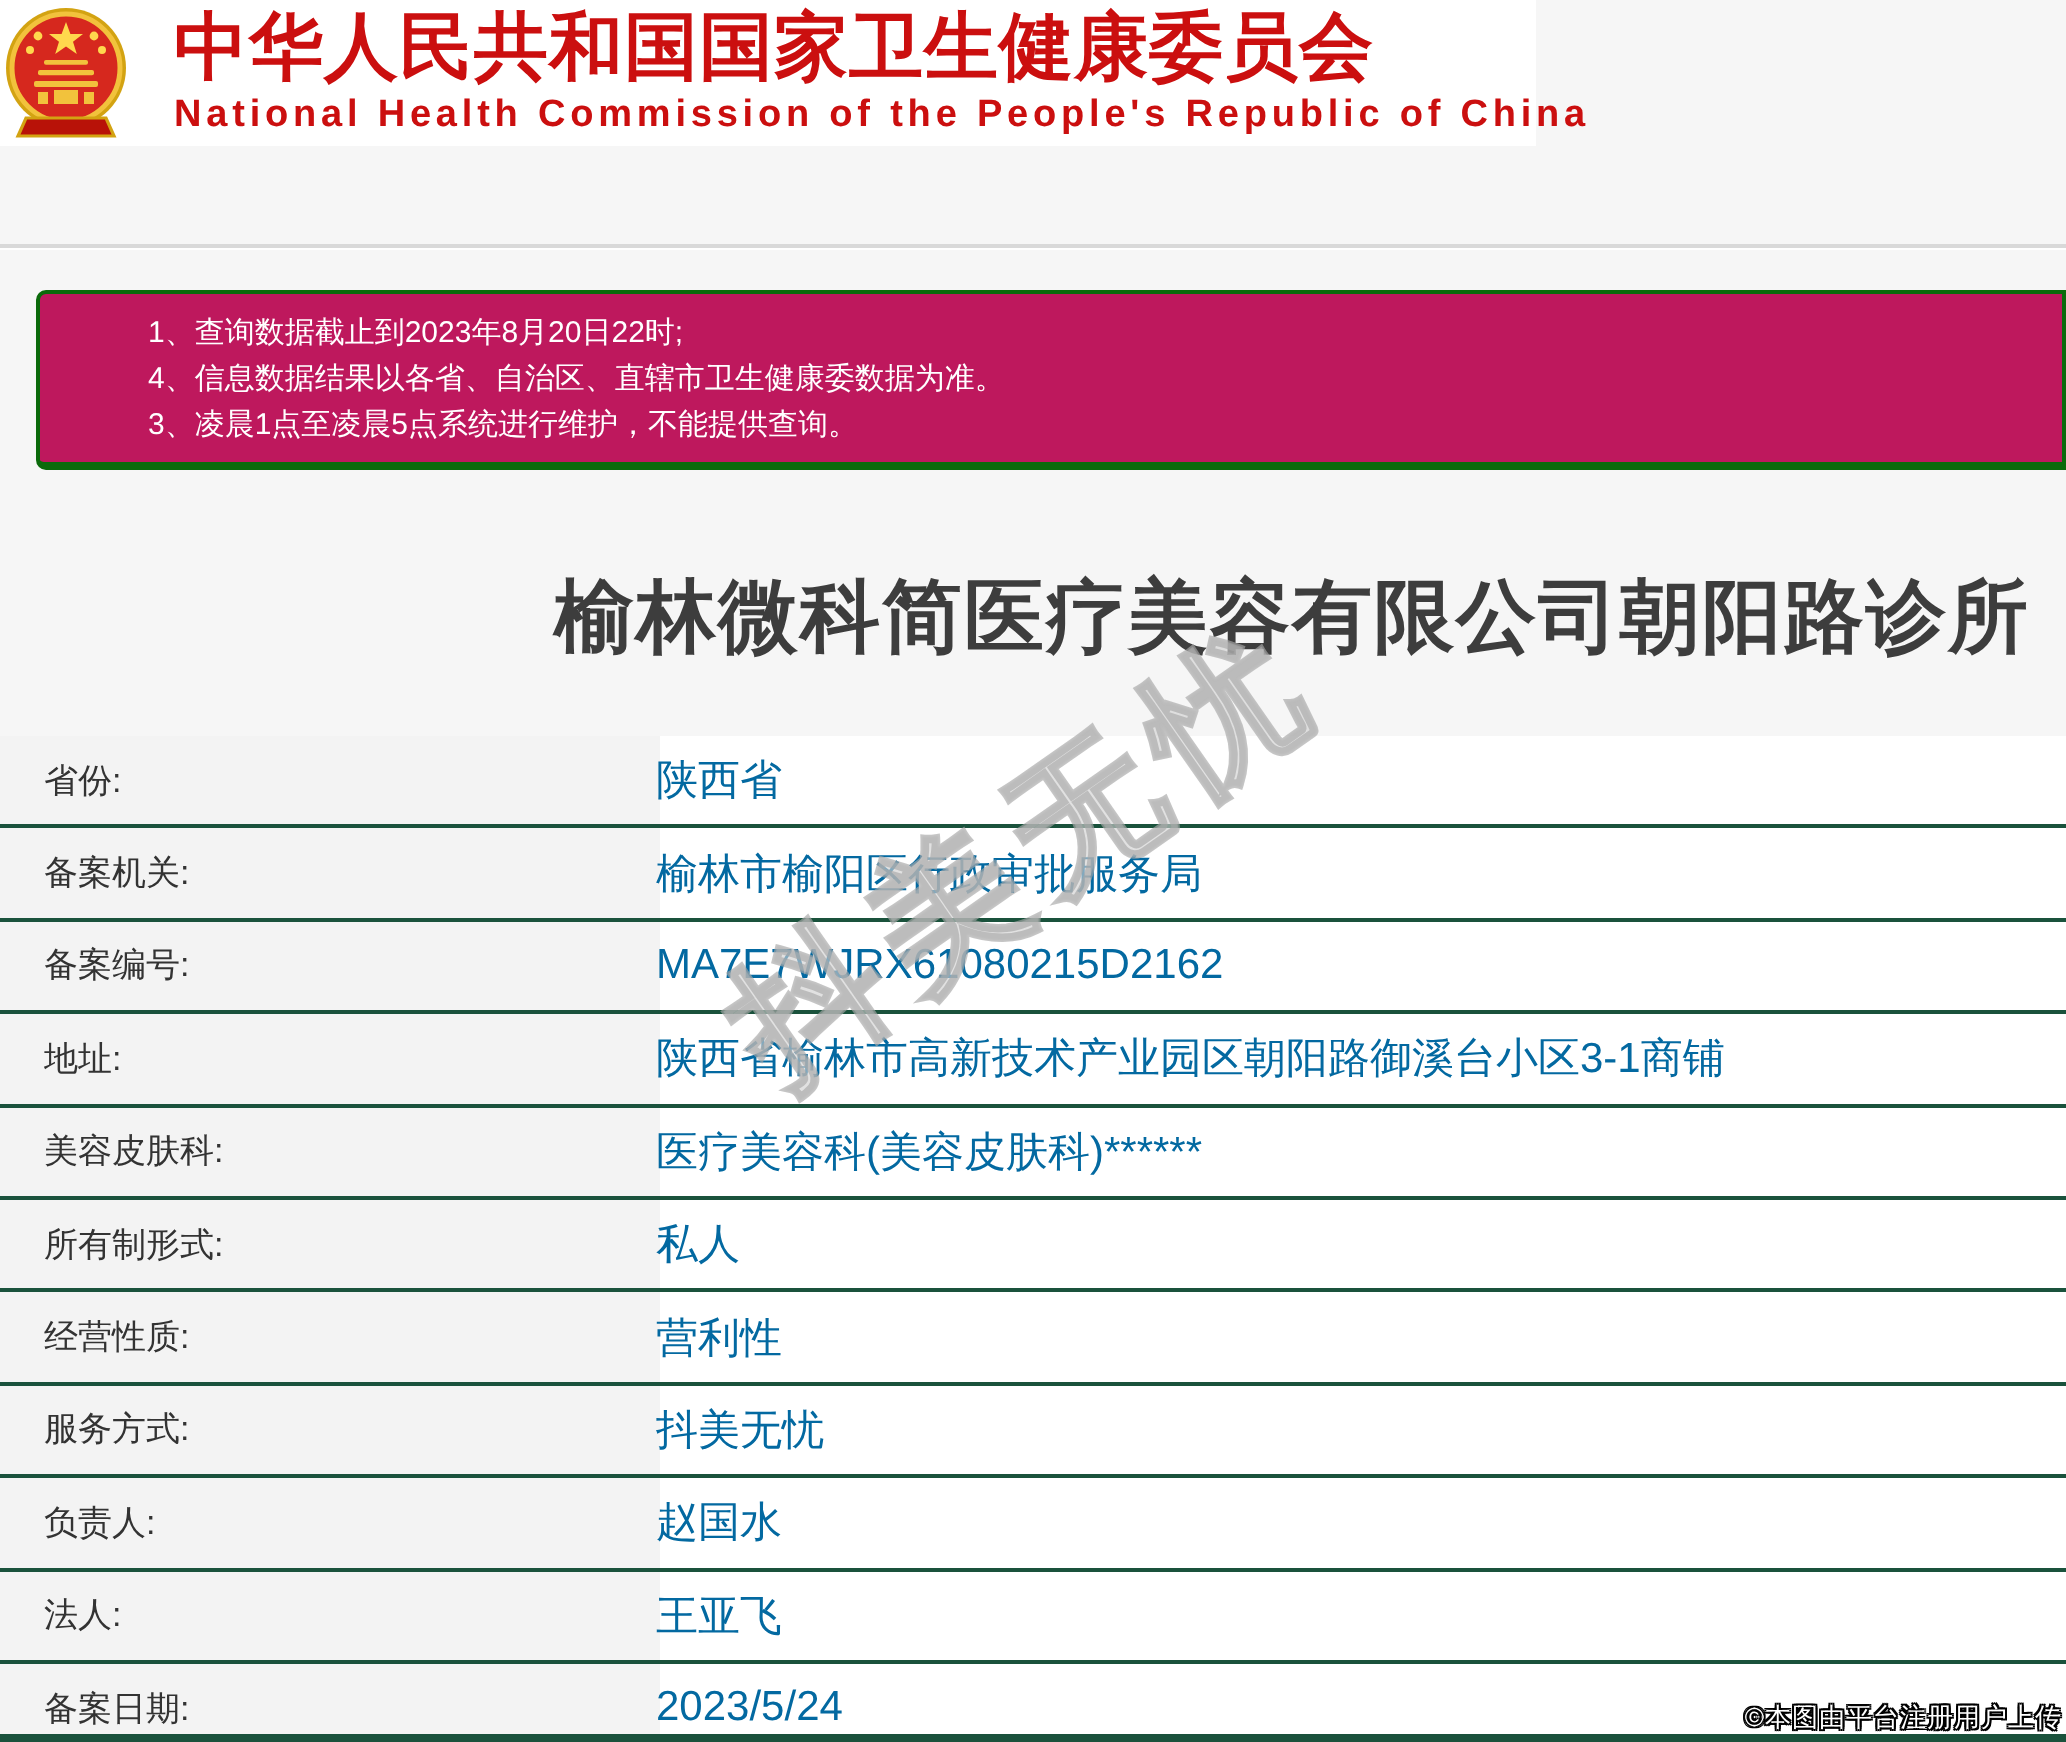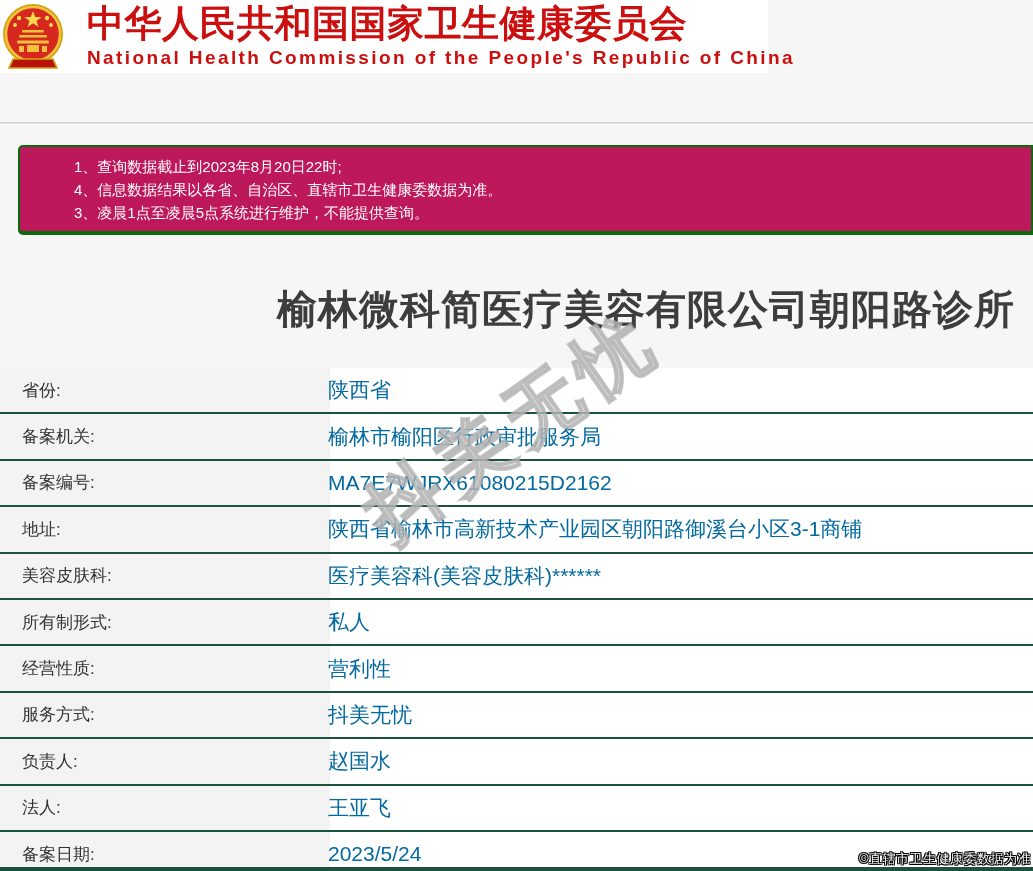--- a/index.html
+++ b/index.html
@@ -151,15 +151,15 @@
         <div class="cell-value">王亚飞</div>
       </div>
       <div class="row">
         <div class="cell-label">备案日期:</div>
         <div class="cell-value">2023/5/24</div>
       </div>
     </div>
   <div class="bottom-edge"></div>
 
   <div class="wm-diagonal">抖美无忧</div>
-  <div class="photo-credit">©直辖市卫生健康委数据为准</div>
+  <div class="photo-credit">©本图由平台注册用户上传</div>
 
 </div>
 
 </body></html>

